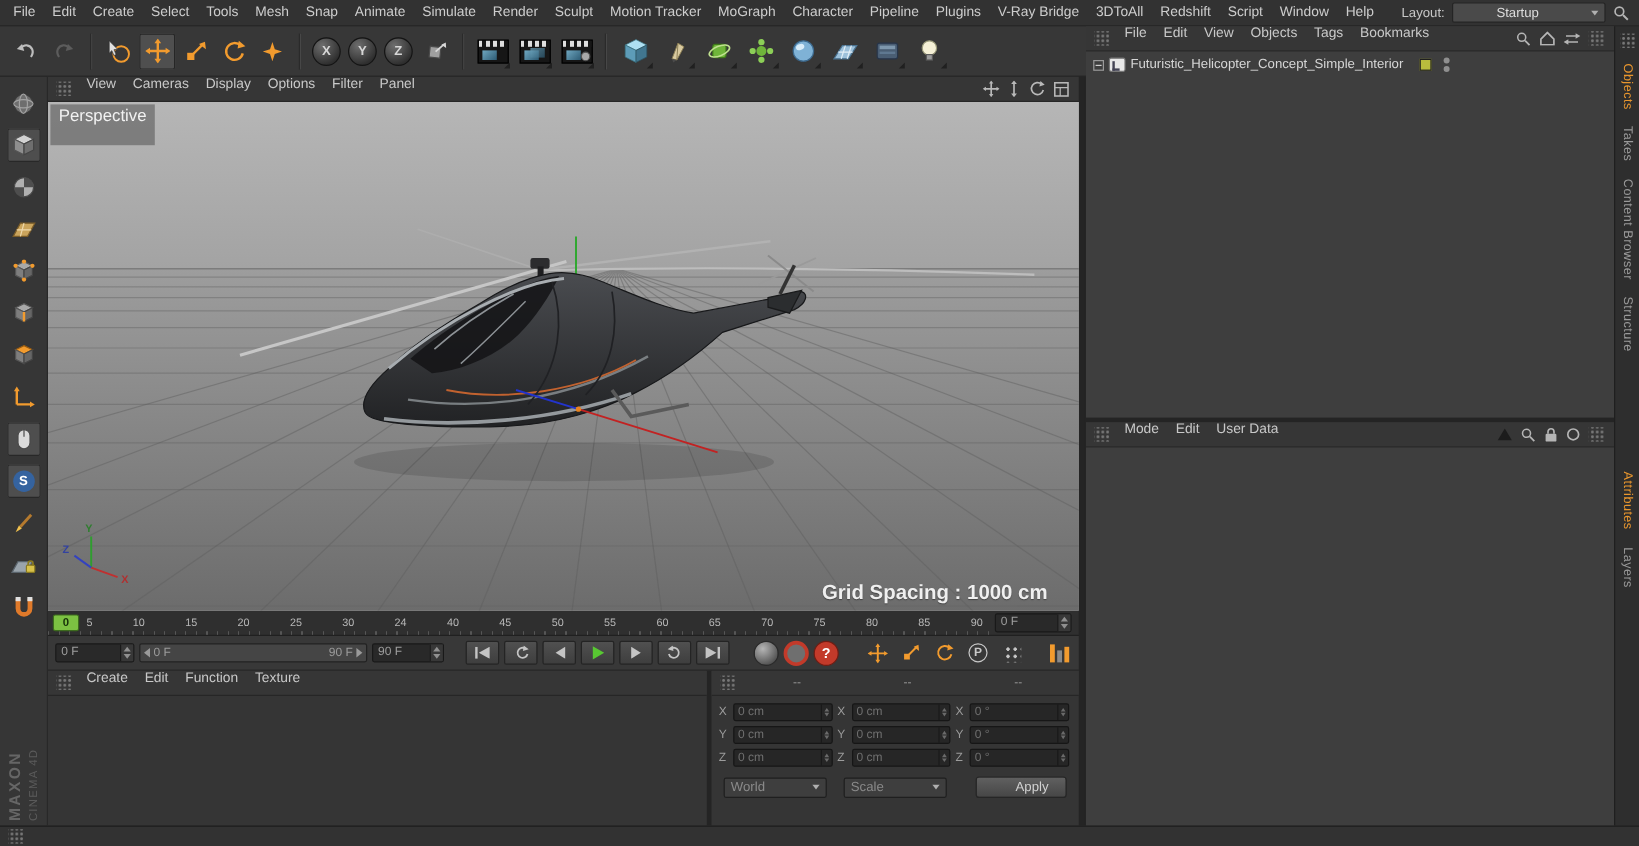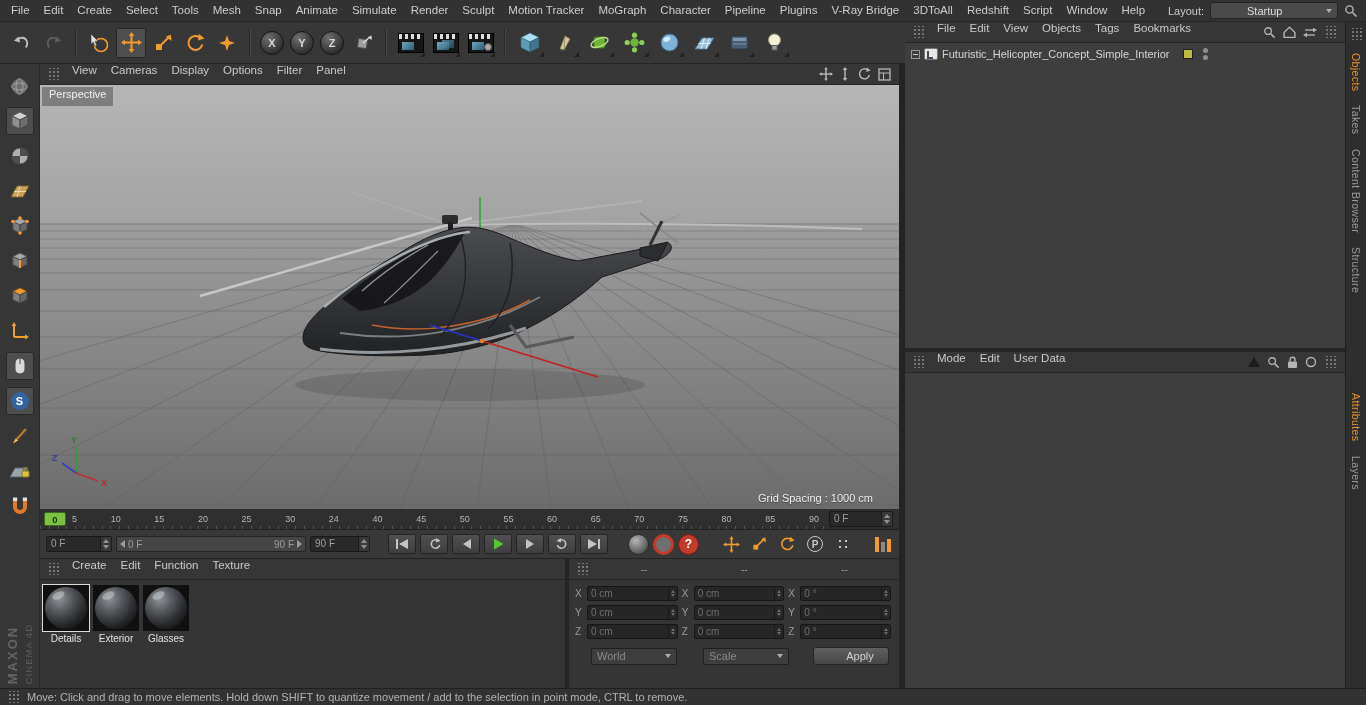--- a/index.html
+++ b/index.html
@@ -63,22 +63,22 @@
     display:flex; align-items:center; gap:2px; padding:0 4px; flex:0 0 21px; }
   .grip { width:13px; height:12px; margin:0 3px; flex:0 0 auto;
     background-image:radial-gradient(#787878 1px, transparent 1.3px);
     background-size:4px 4px; background-position:1px 2px; }
   .ph-item { padding:0 7px; font-size:11.5px; color:#c9c9c9; white-space:nowrap; }
   .head-icons { margin-left:auto; display:flex; align-items:center; gap:7px; padding-right:4px; color:#b9b9b9; }
 
   
   .viewport { position:relative; height:424px; flex:0 0 424px; background:#9a9a9a; overflow:hidden; }
   .vp-cam-label { position:absolute; left:2px; top:2px; background:rgba(110,110,110,.78);
-    color:#f2f2f2; padding:1px 7px 6px; font-size:11px;text-align:right; }
-  .vp-grid-label { position:absolute; right:26px; bottom:5px; color:#efefef; font-size:11px; text-shadow:0 1px 1px rgba(0,0,0,.4); }
+    color:#f2f2f2; padding:1px 7px 17px; font-size:14px;text-align:right; }
+  .vp-grid-label { position:absolute; right:26px; bottom:5px; color:#efefef; font-size:17px; text-shadow:0 1px 1px rgba(0,0,0,.4);font-weight:bold; }
 
   
   .ruler-row { height:21px; flex:0 0 21px; display:flex; background:#2f2f2f; border-bottom:1px solid #202020; }
   .ruler { flex:1; display:flex; align-items:center; padding:0 8px 0 4px; gap:6px;
     background-image:repeating-linear-gradient(90deg,#565656 0 1px,transparent 1px 8.8px);
     background-size:100% 3px; background-position:0 100%; background-repeat:no-repeat; }
   .playhead { background:#7cc142; color:#17320a; font-size:9.5px; font-weight:bold;
     min-width:22px; height:14px; border-radius:2px; display:flex; align-items:center; justify-content:center; border:1px solid #3c6b1d; }
   .ticks { flex:1; display:flex; justify-content:space-between; }
   .tick { font-size:9px; color:#b8b8b8; }
@@ -130,21 +130,21 @@
   .coord-grid { display:flex; gap:4px; padding:6px 8px 2px 6px; }
   .coord-col { flex:1; display:flex; flex-direction:column; gap:4px; }
   .coord-row { display:flex; align-items:center; gap:4px; }
   .axl { width:8px; color:#9c9c9c; font-size:10px; }
   .field { flex:1; display:flex; align-items:stretch; height:15px; background:#262626; border:1px solid #161616; border-radius:2px; }
   .field .fval { flex:1; color:#6f6f6f; font-size:10px; padding:1px 3px; white-space:nowrap; }
   .field .arrs { width:9px; border-left:1px solid #191919; display:flex; flex-direction:column; align-items:center; justify-content:center; gap:1px; }
   .field .tri-up { border-left-width:2.5px; border-right-width:2.5px; border-bottom-width:3px; border-bottom-color:#6a6a6a; }
   .field .tri-dn { border-left-width:2.5px; border-right-width:2.5px; border-top-width:3px; border-top-color:#6a6a6a; }
   .coord-actions { display:flex; align-items:center; gap:14px; padding:6px 10px; }
-  .dropdown.dim { width:86px; height:17px; background:#3e3e3e; color:#8a8a8a; border-color:#1f1f1f;margin-left:12px; }
+  .dropdown.dim { width:86px; height:17px; background:#3e3e3e; color:#8a8a8a; border-color:#1f1f1f; }
   .apply { margin-left:10px; width:76px; height:18px; background:linear-gradient(#606060,#464646);
     border:1px solid #262626; border-radius:3px; color:#d2d2d2; font-size:11px; font-family:inherit;padding-left:18px; }
 
   
   .right-region { width:440px; display:flex; flex-direction:column; background:#3e3e3e; }
   .objects-body { height:309px; flex:0 0 309px; background:#3e3e3e; border-bottom:4px solid #242424; padding:4px 2px; overflow:hidden; }
   .obj-row { display:flex; align-items:center; gap:4px; width:max-content; padding:1px 4px; }
   .expand-box { width:9px; height:9px; border:1px solid #9a9a9a; position:relative; }
   .expand-box::before { content:""; position:absolute; left:1px; right:1px; top:3px; height:1px; background:#cfcfcf; }
   .obj-icon { width:14px; height:12px; background:#e8e8e8; border:1px solid #777; border-radius:2px; position:relative; }
@@ -745,37 +745,20 @@
               <div class="panel-head">
                 <span class="grip"></span>
                 <div class="menu-list">
 
                 <span class="ph-item">Create</span>
                     <span class="ph-item">Edit</span>
                     <span class="ph-item">Function</span>
                     <span class="ph-item">Texture</span>
                   </div>
               </div>
-              <div class="mat-list">
-
-                  <div class="mat">
-                    <div class="mat-thumb"></div>
-                    <div class="mat-label">Details</div>
-                  </div>
-
-                  <div class="mat">
-                    <div class="mat-thumb"></div>
-                    <div class="mat-label">Exterior</div>
-                  </div>
-
-                  <div class="mat">
-                    <div class="mat-thumb"></div>
-                    <div class="mat-label">Glasses</div>
-                  </div>
-                </div>
             </div>
 
             <div class="coords-panel">
               <div class="panel-head">
                 <span class="grip"></span>
                 <div class="coord-headers">
                   <span>--</span>
                   <span>--</span>
                   <span>--</span>
                 </div>
@@ -979,15 +962,14 @@
       <div class="rt-group">
 
       <span>Attributes</span>
           <span>Layers</span>
         </div>
     </div>
   </div>
 
   <div class="statusbar">
     <span class="grip"></span>
-    <span class="status-text">Move: Click and drag to move elements. Hold down SHIFT to quantize movement / add to the selection in point mode, CTRL to remove.</span>
   </div>
 </div>
 
 </body></html>

